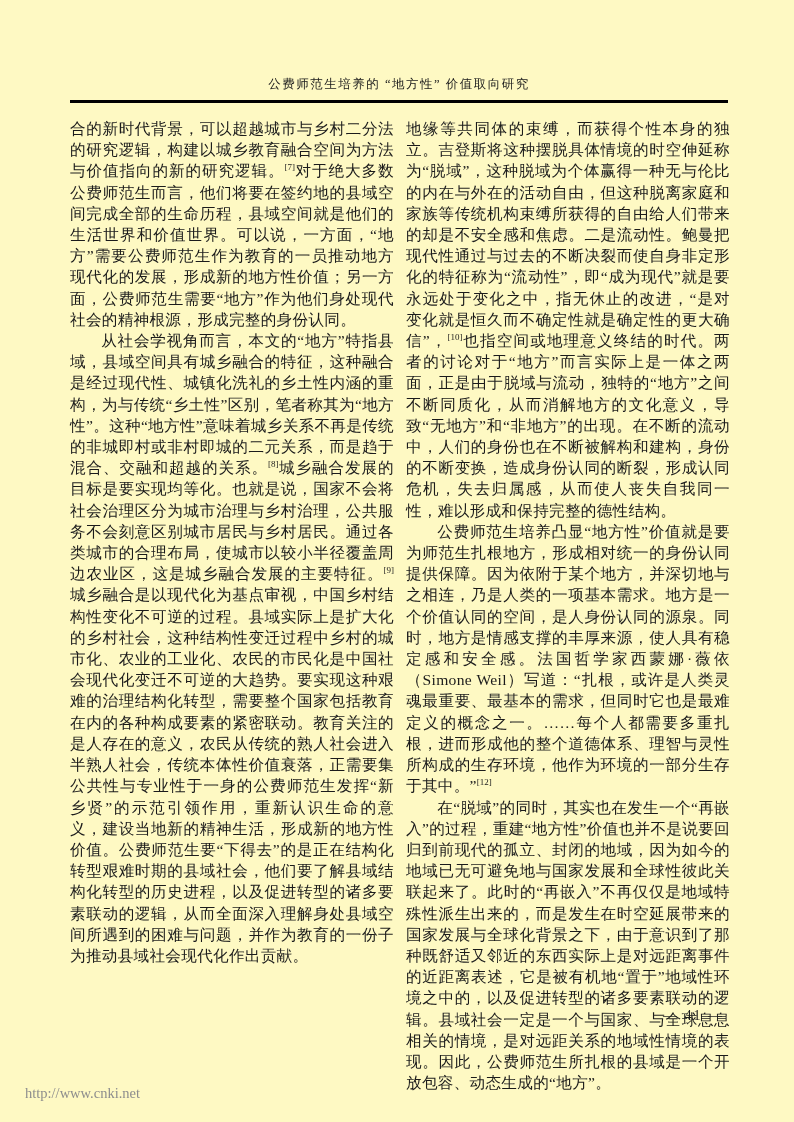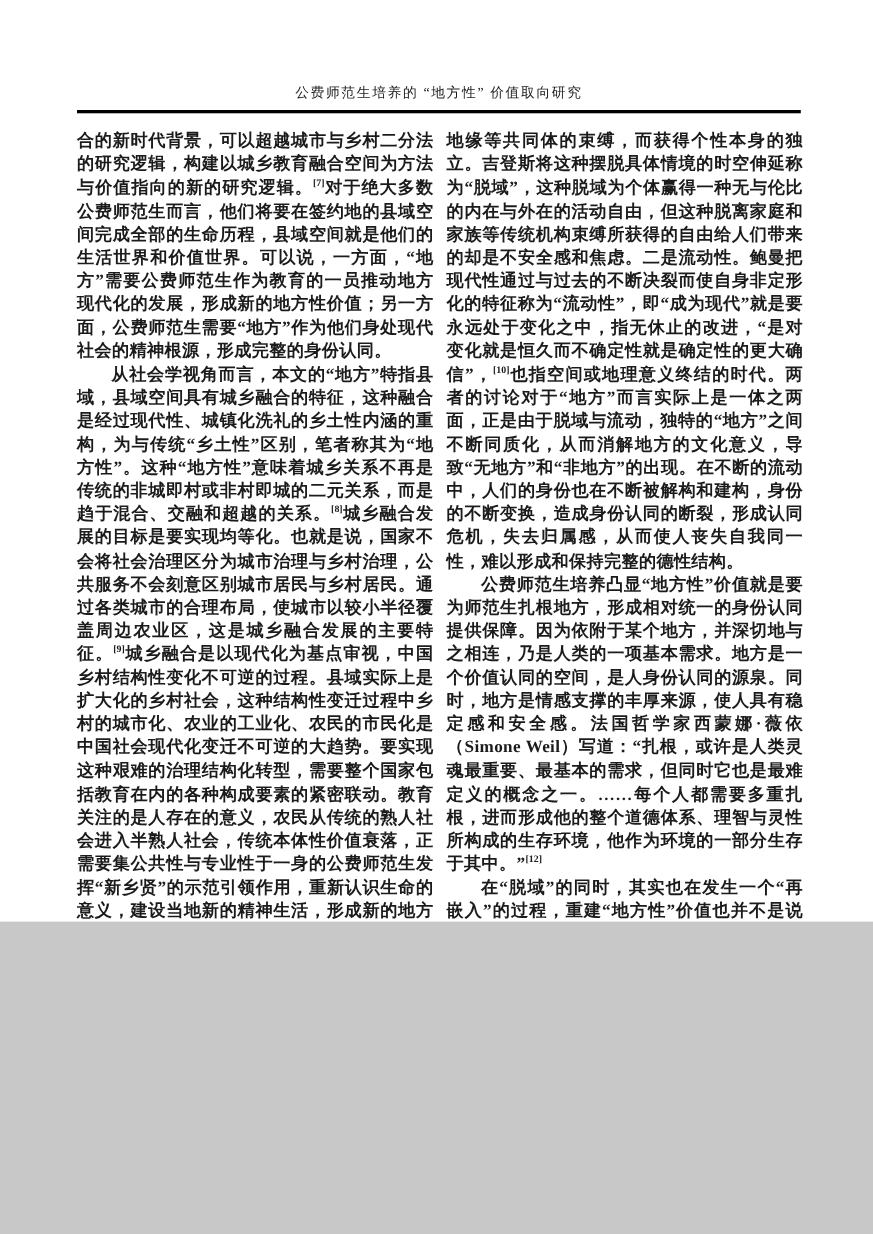--- a/index.html
+++ b/index.html
@@ -1,21 +1,21 @@
 <!DOCTYPE html>
 <html><head>
 <meta charset="utf-8">
 <style>
   html, body { margin: 0; padding: 0; background: #c8c8c8; }
   .page {
     position: relative;
     width: 794px;
-    height: 838px;
+    height: 1122px;
     margin: 0 auto;
-    background: #ffffff;
+    background: #fef9c3;
     font-family: "Liberation Serif", serif;
     color: #1b1b1b;
     overflow: hidden;
   }
   .header-title {
     position: absolute;
     top: 76px;
     left: 70px;
     width: 658px;
     text-align: center;
@@ -32,21 +32,20 @@
     height: 3px;
     background: #000;
   }
   .content {
     position: absolute;
     top: 118px;
     left: 70px;
     width: 660px;
     display: flex;
     gap: 12px;
-    font-weight: bold;
   }
   .column { width: 324px; }
   .para {
     margin: 0;
     font-size: 15.6px;
     line-height: 21.2px;
     text-align: justify;
     text-justify: inter-ideograph;
     letter-spacing: 0.3px;
   }

